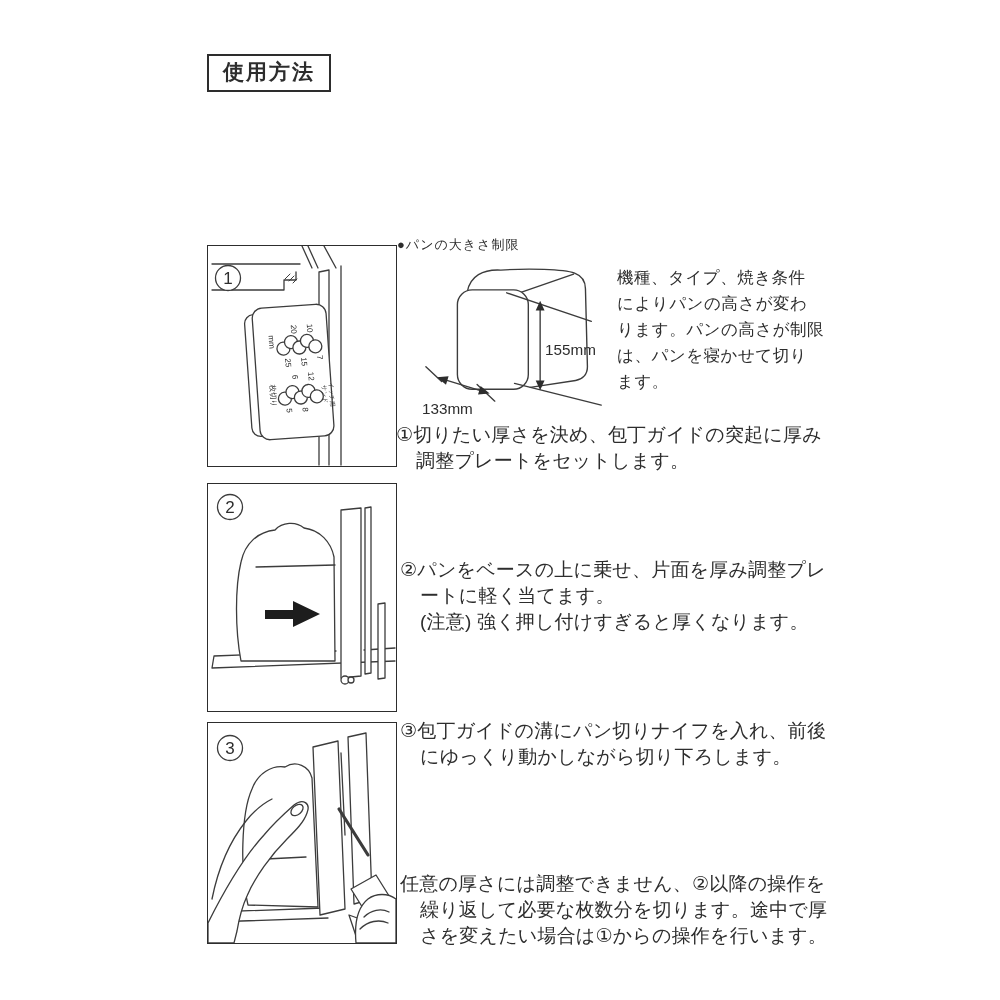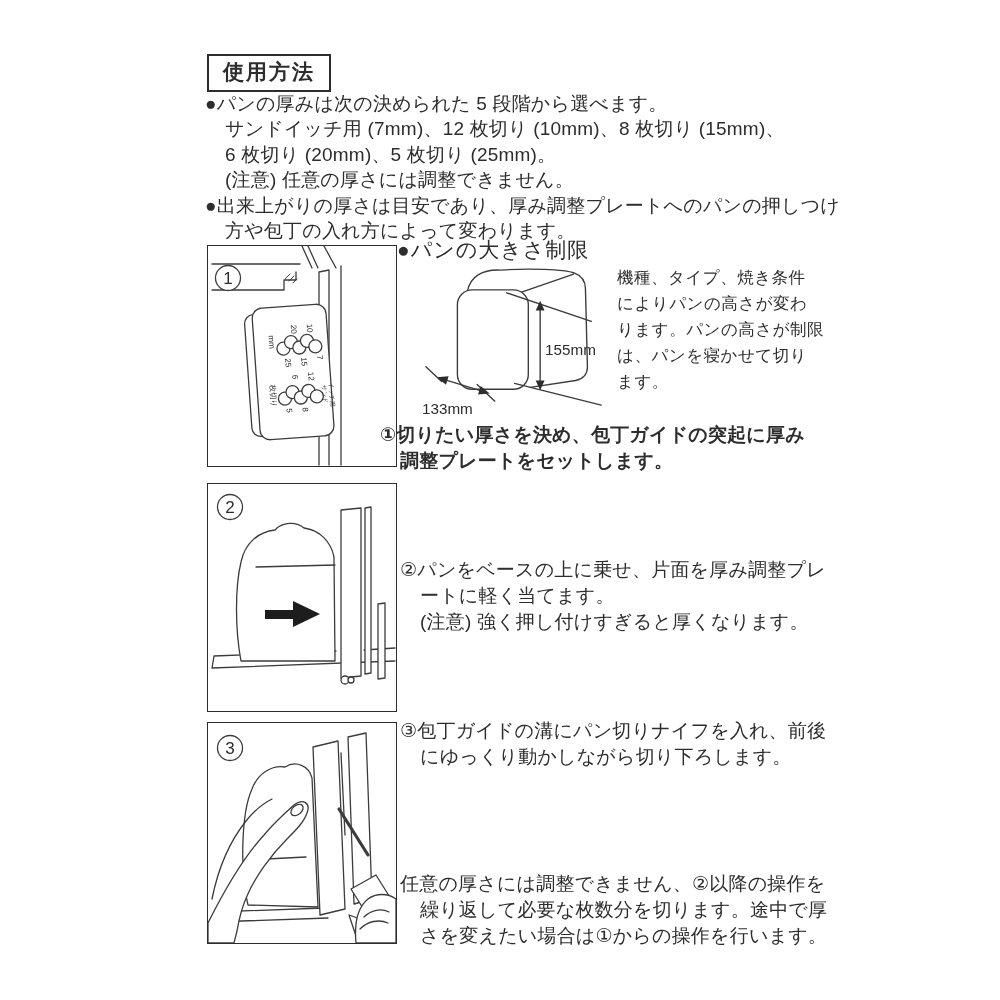--- a/index.html
+++ b/index.html
@@ -10,41 +10,33 @@
   .abs{position:absolute;}
   .tl{white-space:nowrap;line-height:25.4px;font-size:19px;letter-spacing:0.2px;}
   .ind{padding-left:20px;}
   .steps .tl{line-height:26px;}
   #title-box{
     border:2px solid #2d2d2d;padding:2px 14px 4px 14px;font-size:21px;font-weight:bold;
     letter-spacing:2px;
   }
   .diagram-box{border:1.5px solid #2d2d2d;background:#fff;}
   .desc .tl{font-size:16.5px;line-height:26px;letter-spacing:0.5px;}
-  #size-heading{font-size:21px;letter-spacing:1px;}
+  #size-heading{font-size:13px;letter-spacing:1px;}
   svg{display:block;}
   svg text{font-family:"Liberation Sans","DejaVu Sans",sans-serif;fill:#2d2d2d;stroke:none;}
 </style>
 </head>
 <body>
 
 <div id="page">
 
   <div class="abs" style="left:207px;top:54px;">
     <div id="title-box">使用方法</div>
   </div>
 
-  <div class="abs" style="left:205px;top:91px;">
-    <div class="tl">●パンの厚みは次の決められた 5 段階から選べます。</div>
-    <div class="tl ind">サンドイッチ用 (7mm)、12 枚切り (10mm)、8 枚切り (15mm)、</div>
-    <div class="tl ind">6 枚切り (20mm)、5 枚切り (25mm)。</div>
-    <div class="tl ind">(注意) 任意の厚さには調整できません。</div>
-    <div class="tl">●出来上がりの厚さは目安であり、厚み調整プレートへのパンの押しつけ</div>
-    <div class="tl ind">方や包丁の入れ方によって変わります。</div>
-  </div>
 
   <div class="abs diagram-box" style="left:207px;top:245px;width:188px;height:220px;">
     <svg width="188" height="220" viewBox="0 0 188 220">
       <g stroke="#3c3c3c" stroke-width="1.3" fill="none" stroke-linecap="round" stroke-linejoin="round">
 
         <path d="M4,18 H92"></path>
         <path d="M4,44 H76 L76,34 L88,34 L88,26"></path>
         <path d="M77,33 l5,-5 M81,35 l5,-5 M85,37 l4,-4" stroke-width="1"></path>
         <path d="M94,0 L104,22 M116,0 L128,22 M100,0 L110,22"></path>
 
@@ -121,21 +113,21 @@
   </div>
 
   <div class="abs desc" style="left:617px;top:264px;">
     <div class="tl">機種、タイプ、焼き条件</div>
     <div class="tl">によりパンの高さが変わ</div>
     <div class="tl">ります。パンの高さが制限</div>
     <div class="tl">は、パンを寝かせて切り</div>
     <div class="tl">ます。</div>
   </div>
 
-  <div class="abs steps" style="left:380px;top:422px;font-weight:bold;">
+  <div class="abs steps" style="left:396px;top:422px;">
     <div class="tl">①切りたい厚さを決め、包丁ガイドの突起に厚み</div>
     <div class="tl ind">調整プレートをセットします。</div>
   </div>
 
   <div class="abs diagram-box" style="left:207px;top:483px;width:188px;height:227px;">
     <svg width="188" height="227" viewBox="0 0 188 227">
       <g stroke="#3c3c3c" stroke-width="1.3" fill="none" stroke-linecap="round" stroke-linejoin="round">
 
         <path d="M6,172 L128,167 M4,184 L187,177 M6,172 L4,184 M156,166 L187,164"></path>
 

